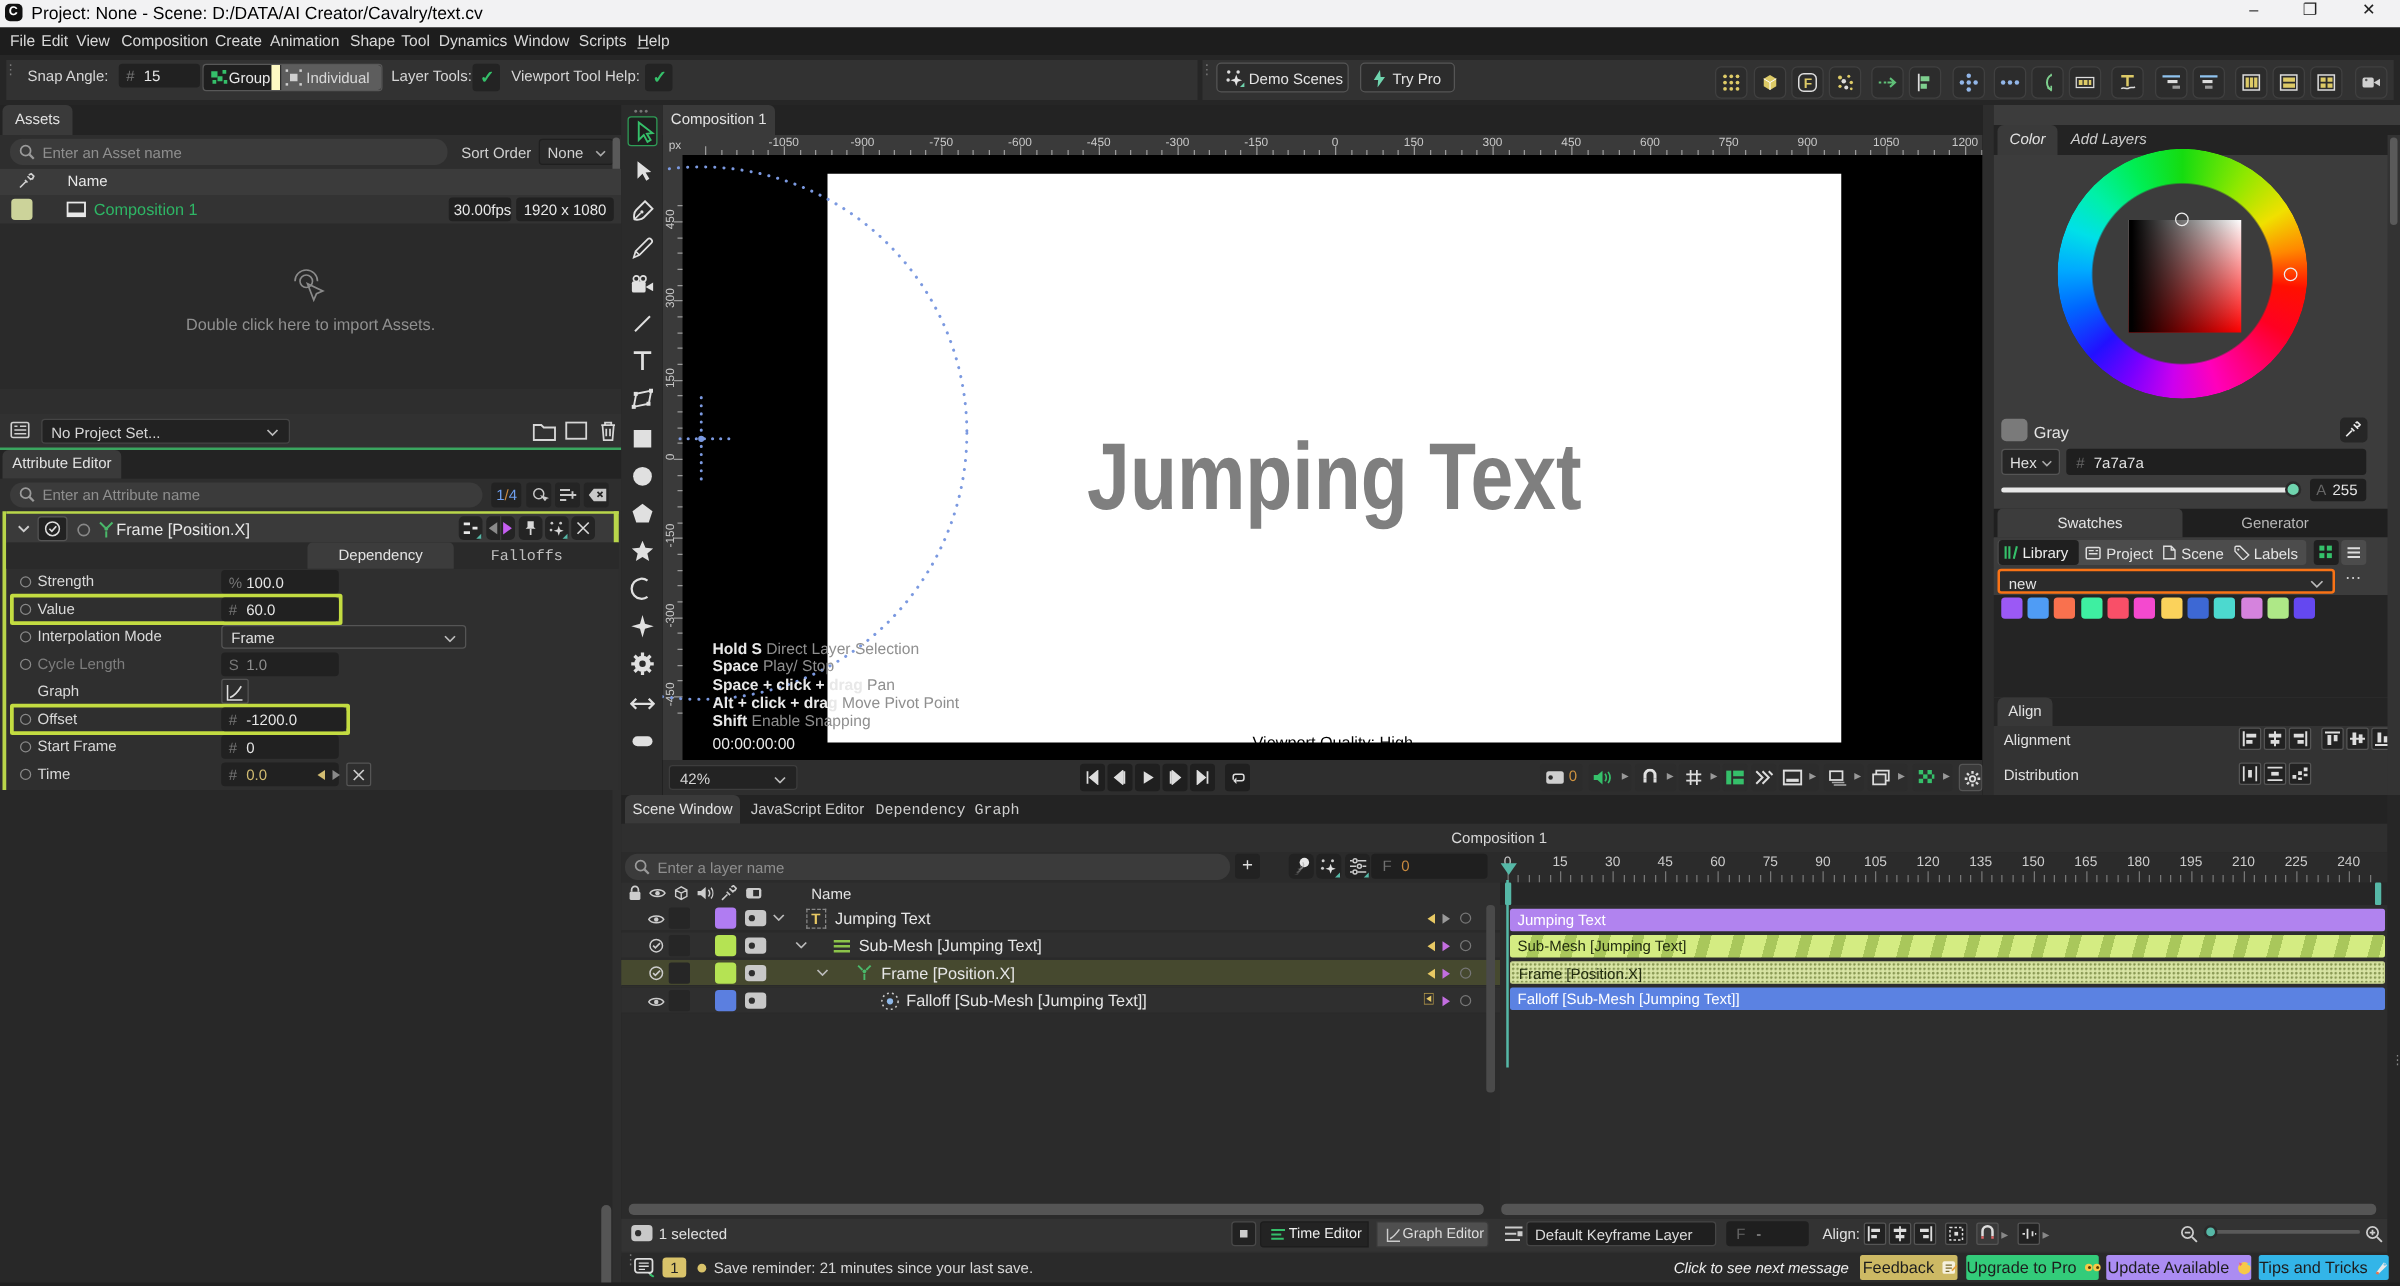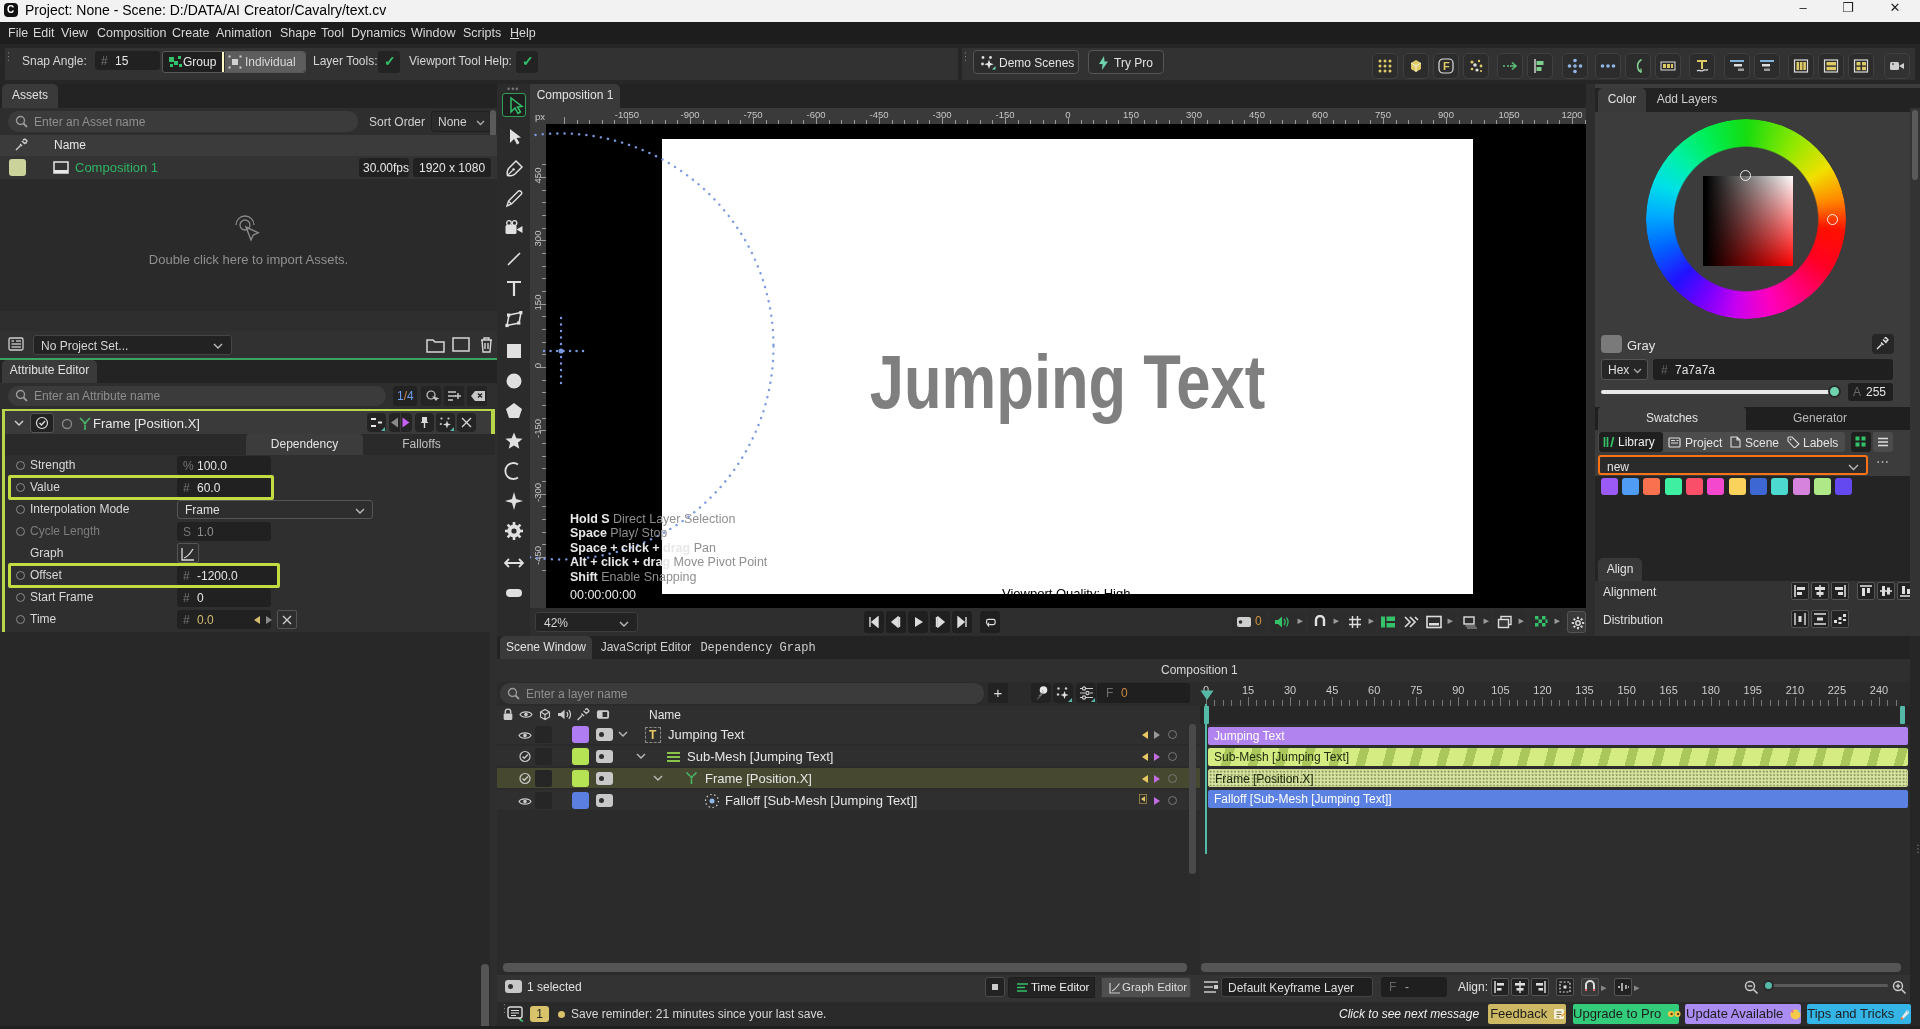--- a/index.html
+++ b/index.html
@@ -122,21 +122,21 @@
   <div id="toolbar" class="abs">
     <div id="tbgroup"></div>
     <div id="tbgroup2"></div>
     <div class="tbtext" style="left:22px;">Snap Angle:</div>
     <div class="numbox" style="left:95px; top:7px; width:65px; height:19px;">
       <span style="position:absolute;left:6px;top:3px;color:#777;">#</span>
       <span style="position:absolute;left:20px;top:3px;">15</span>
       </div>
     <div class="abs" style="left:3px;top:10px;width:4px;height:20px;color:#777;font-size:11px;line-height:5px;">⋮</div>
     <div class="abs" style="left:162px;top:7px;width:144px;height:22px;background:#2c2c2c;border:1px solid #585858;border-radius:3px;">
-      <div class="abs" style="left:0;top:0;width:61px;height:20px;background:#1f1f1f;border-right:2px solid #fef9c3;border-radius:3px 0 0 3px;">
+      <div class="abs" style="left:0;top:0;width:61px;height:20px;background:#1f1f1f;border-right:7px solid #fef9c3;border-radius:3px 0 0 3px;">
         <svg width="14" height="14" style="position:absolute;left:5px;top:3px;" viewBox="0 0 14 14">
             <rect x="1" y="2" width="5" height="5" fill="#35c06a"></rect>
             <rect x="6" y="6" width="4" height="4" fill="#35c06a"></rect>
             <rect x="10" y="1" width="3" height="3" fill="#35c06a"></rect>
             <rect x="2" y="9" width="3" height="3" fill="#35c06a"></rect>
             <rect x="11" y="9" width="3" height="3" fill="#35c06a"></rect>
           </svg>
         <span style="position:absolute;left:20px;top:3px;color:#e8e8e8;font-size:12px;">Group</span>
       </div>
       <div class="abs" style="left:62px;top:0;width:80px;height:20px;background:#5d5d5d;border-radius:0 3px 3px 0;">
@@ -489,21 +489,21 @@
           </div>
         <div class="abs" style="left:452px;top:2px;width:19px;height:19px;background:#242424;border-radius:4px;">
             <svg width="11" height="11" style="position:absolute;left:4px;top:4px;" viewBox="0 0 11 11">
               <path d="M1 1 l9 9 M10 1 l-9 9" stroke="#d8d8d8" stroke-width="1.3"></path>
             </svg>
           </div>
       </div>
 
       <div class="abs" style="left:0;top:25px;width:490px;height:21px;background:#2a2a2a;">
         <div class="abs" style="left:241px;top:0;width:117px;height:21px;background:#3c3c3c;border-radius:4px 4px 0 0;color:#e4e4e4;font-size:12px;text-align:center;"><span style="position:relative;top:3px;">Dependency</span></div>
-        <div class="abs" style="left:358px;top:0;width:117px;height:21px;color:#c0c0c0;font-size:12px;text-align:center;"><span style="position:relative;top:3px;">Falloffs</span></div>
+        <div class="abs" style="left:358px;top:0;width:117px;height:21px;color:#c0c0c0;font-size:12px;text-align:center;"><span style="position:relative;top:3px;font-family:Liberation Mono, monospace;">Falloffs</span></div>
       </div>
 
       <div id="attr-rows" class="abs" style="left:0;top:46px;width:490px;height:177px;">
 
         <div class="arow" style="top:0;">
           <span class="adot"></span>
             <span class="albl">Strength</span>
           <div class="abox">
               <span class="apre">%</span>
               <span class="aval">100.0</span>
@@ -1389,21 +1389,21 @@
           <span>Frame [Position.X]</span>
         </div>
       <div class="tlbar" style="top:108px;background:#5b82e2;color:#fff;">
           <span>Falloff [Sub-Mesh [Jumping Text]]</span>
         </div>
       <div class="abs" style="left:1px;top:281px;width:700px;height:9px;background:#555;border-radius:4px;"></div>
     </div>
   </div>
   <div class="abs" style="left:1586px;top:84px;width:9px;height:552px;background:#2d2d2d;"></div>
   <div id="rightpanel" class="abs">
-    <div class="tabbar" style="left:0;top:4px;width:325px;height:24px;">
+    <div class="tabbar" style="left:0;top:16px;width:325px;height:24px;font-style:italic;">
       <div class="tab" style="left:3px;width:48px;"><span style="position:relative;top:4px;">Color</span></div>
       <div class="tab inactive" style="left:53px;width:78px;"><span style="position:relative;top:4px;">Add Layers</span></div>
     </div>
 
     <div class="abs" style="left:51px;top:35px;width:200px;height:200px;border-radius:50%;
       background:conic-gradient(from 0deg, #15dc10, #8ee800 32deg, #f0e000 58deg, #ff8800 78deg, #ff1000 97deg, #ff0022 120deg, #ff0077 143deg, #ff00bb 163deg, #cc00ee 185deg, #7700ff 207deg, #2211ff 228deg, #0066ff 252deg, #00aaff 272deg, #00e0e8 292deg, #00f0a8 312deg, #00ee55 335deg, #15dc10 360deg);
       -webkit-mask:radial-gradient(circle closest-side, transparent 71.5%, #000 73%, #000 100%);
       mask:radial-gradient(circle closest-side, transparent 71.5%, #000 73%, #000 100%);"></div>
     <div class="abs" style="left:108px;top:92px;width:90px;height:90px;
       background:linear-gradient(to left, rgba(0,0,0,0), #000 97%), linear-gradient(to bottom, #fff, #f00);"></div>

